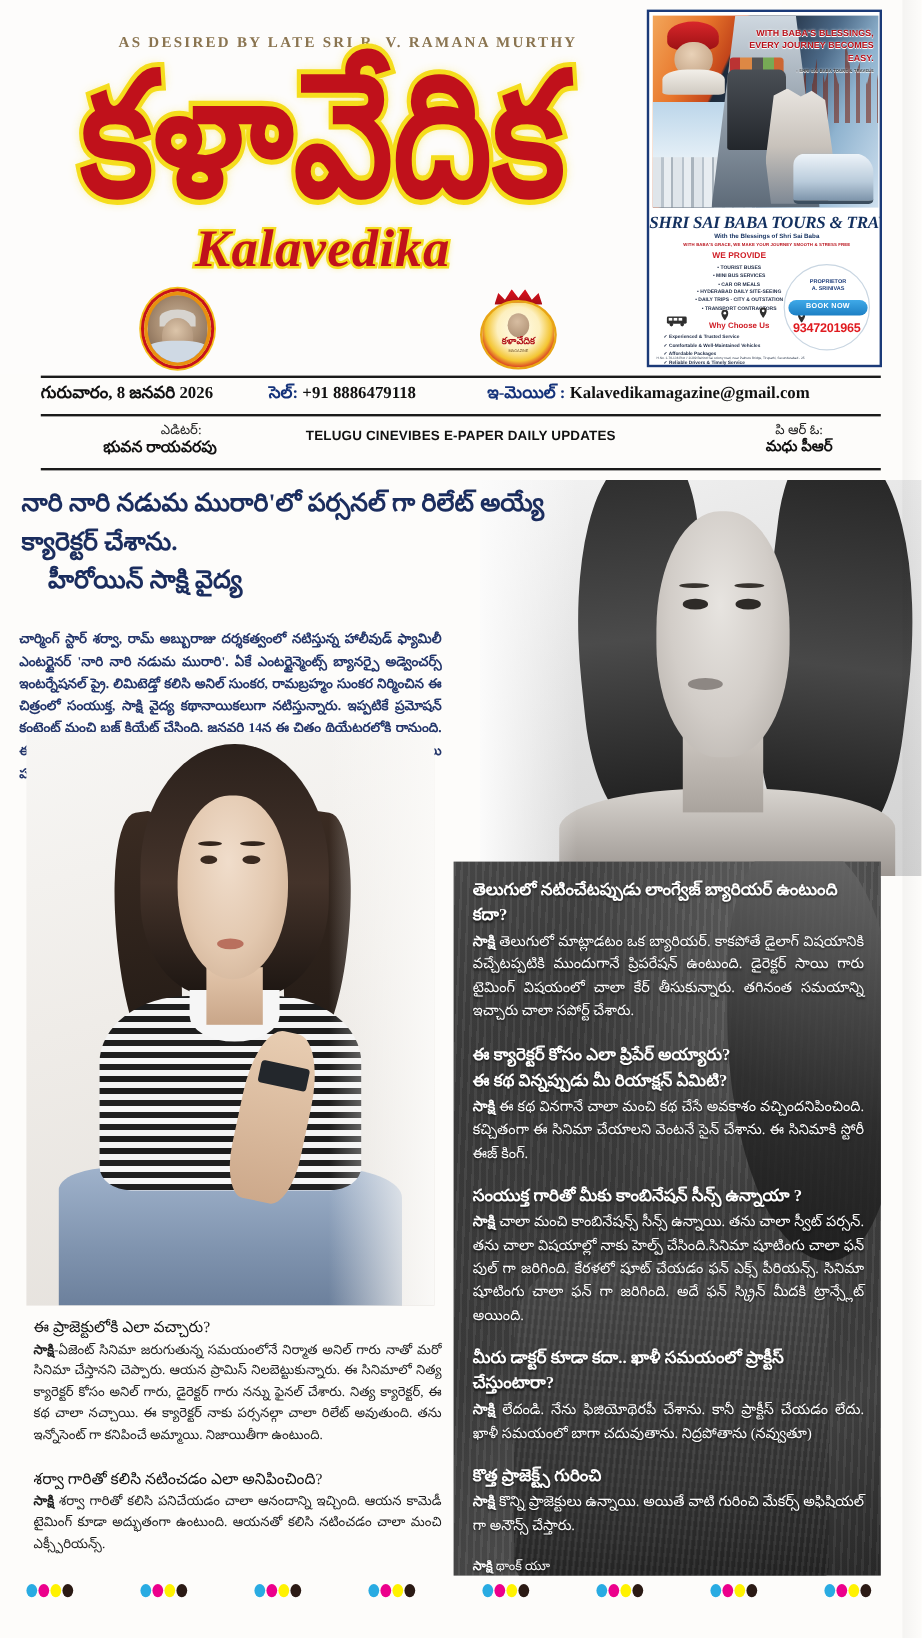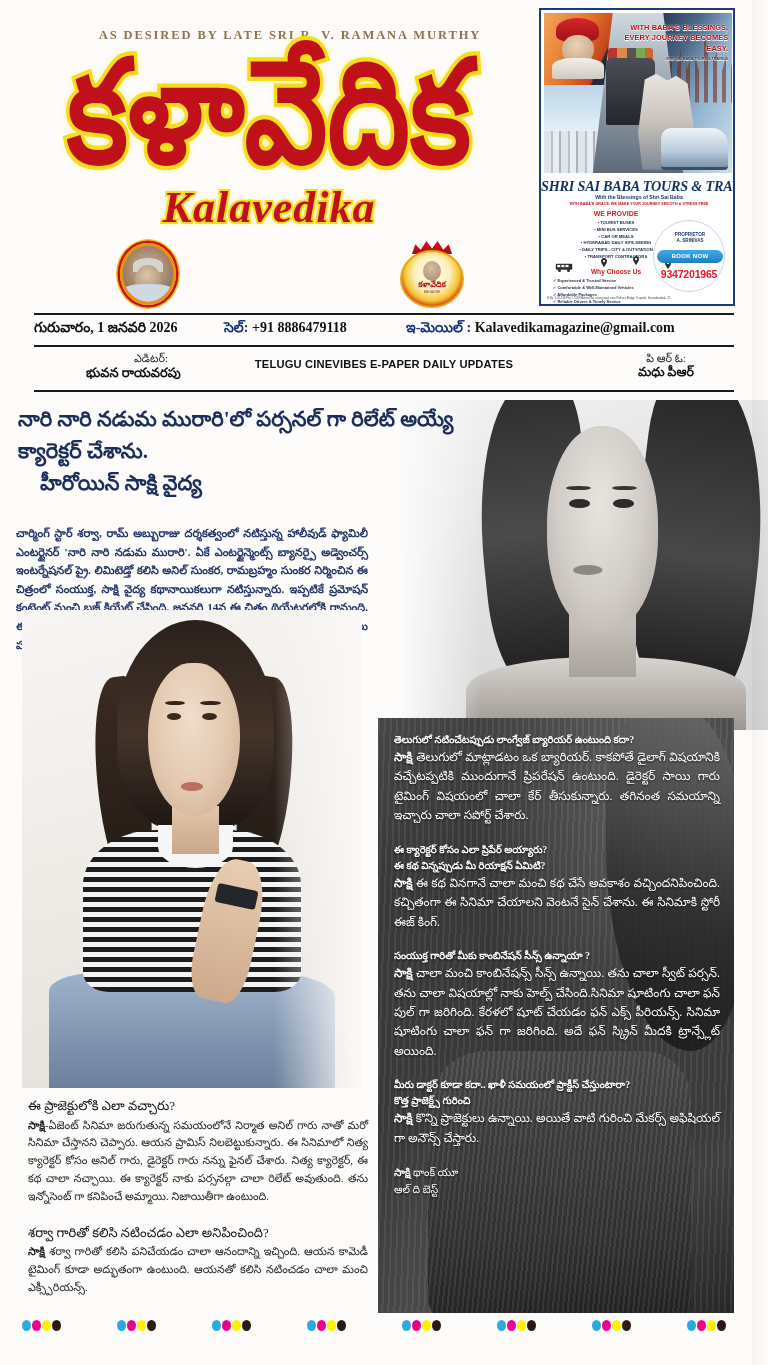--- a/index.html
+++ b/index.html
@@ -426,21 +426,21 @@
       repeating-linear-gradient(96deg, rgba(255,255,255,.07) 0 2px, rgba(0,0,0,.10) 2px 5px),
       linear-gradient(#4e4e4e,#333 70%,#222);
     border-radius:22% 18% 8% 10%;
     opacity:.9;
   }
   #qa-content {
     position:absolute; left:16px; right:14px; top:14px;
     font-family:"Liberation Serif", serif; color:#ffffff;
   }
   #qa-content .q {
-    font-size:10px; font-weight:700; line-height:1.5; margin-bottom:1px;
+    font-size:14px; font-weight:700; line-height:1.5; margin-bottom:1px;
     text-shadow:0 1px 2px rgba(0,0,0,.75);
   }
   #qa-content .a {
     font-size:12px; line-height:1.62; text-align:justify;
     margin-bottom:16px; text-shadow:0 1px 2px rgba(0,0,0,.75);
   }
   #qa-content .a .who { font-weight:700; }
   #qa-content .sign {
     font-size:10.6px; line-height:1.62; text-shadow:0 1px 2px rgba(0,0,0,.75);
   }
@@ -565,21 +565,21 @@
     <div id="ad-prop-label" style="white-space:pre-line">PROPRIETOR
 A. SRINIVAS</div>
     <div id="ad-booknow">BOOK NOW</div>
     <div id="ad-phone">9347201965</div>
     <div id="ad-fineprint">H.No. 1-70-136    Plot # 2/209 Behind Sai colony road, near Pathuru Bridge, Tirupathi, Secunderabad - 25</div>
   </div>
 </div>
 
 <div id="rule-top"></div>
 <div id="info-bar">
-  <div id="info-date">గురువారం, 1 జనవరి  2026</div>
+  <div id="info-date">గురువారం, 8 జనవరి  2026</div>
   <div id="info-cell">
     <span class="lbl">సెల్:</span>
     <span>+91 8886479118</span>
   </div>
   <div id="info-email">
     <span class="lbl">ఇ-మెయిల్ :</span>
     <span>Kalavedikamagazine@gmail.com</span>
   </div>
 </div>
 <div id="rule-mid"></div>
@@ -640,20 +640,21 @@
   <div class="bg-denim"></div>
   <div id="qa-content">
       <div class="q">తెలుగులో నటించేటప్పుడు లాంగ్వేజ్ బ్యారియర్ ఉంటుంది కదా?</div>
       <div class="a"><span class="who">సాక్షి </span>తెలుగులో మాట్లాడటం ఒక బ్యారియర్. కాకపోతే డైలాగ్ విషయానికి వచ్చేటప్పటికి ముందుగానే ప్రిపరేషన్ ఉంటుంది. డైరెక్టర్ సాయి గారు టైమింగ్ విషయంలో చాలా కేర్ తీసుకున్నారు. తగినంత సమయాన్ని ఇచ్చారు చాలా సపోర్ట్ చేశారు.</div>
       <div class="q">ఈ క్యారెక్టర్ కోసం ఎలా ప్రిపేర్ అయ్యారు?</div>
       <div class="q">ఈ కథ విన్నప్పుడు మీ రియాక్షన్ ఏమిటి?</div>
       <div class="a"><span class="who">సాక్షి </span>ఈ కథ వినగానే చాలా మంచి కథ చేసే అవకాశం వచ్చిందనిపించింది. కచ్చితంగా ఈ సినిమా చేయాలని వెంటనే సైన్ చేశాను. ఈ సినిమాకి స్టోరీ ఈజ్ కింగ్.</div>
       <div class="q">సంయుక్త గారితో మీకు కాంబినేషన్ సీన్స్ ఉన్నాయా ?</div>
       <div class="a"><span class="who">సాక్షి </span>చాలా మంచి కాంబినేషన్స్ సీన్స్ ఉన్నాయి. తను చాలా స్వీట్ పర్సన్. తను చాలా విషయాల్లో నాకు హెల్ప్ చేసింది.సినిమా షూటింగు చాలా ఫన్ పుల్ గా జరిగింది. కేరళలో షూట్ చేయడం ఫన్ ఎక్స్ పీరియన్స్. సినిమా షూటింగు చాలా ఫన్ గా జరిగింది. అదే ఫన్ స్క్రిన్ మీదకి ట్రాన్స్లేట్ అయింది.</div>
       <div class="q">మీరు డాక్టర్ కూడా కదా.. ఖాళీ సమయంలో ప్రాక్టీస్ చేస్తుంటారా?</div>
+      <div class="a"><span class="who">సాక్షి </span>లేదండి. నేను ఫిజియోథెరపీ చేశాను. కానీ ప్రాక్టీస్ చేయడం లేదు. ఖాళీ సమయంలో బాగా చదువుతాను. నిద్రపోతాను (నవ్వుతూ)</div>
       <div class="q">కొత్త ప్రాజెక్ట్స్ గురించి</div>
       <div class="a"><span class="who">సాక్షి </span>కొన్ని ప్రాజెక్టులు ఉన్నాయి. అయితే వాటి గురించి మేకర్స్ అఫిషియల్ గా అనౌన్స్ చేస్తారు.</div>
       <div class="sign">
         <div><span class="who">సాక్షి </span>థాంక్ యూ</div>
         <div>ఆల్ ది బెస్ట్</div>
       </div>
     </div>
 </div>
 
 <div id="lower-qa">

